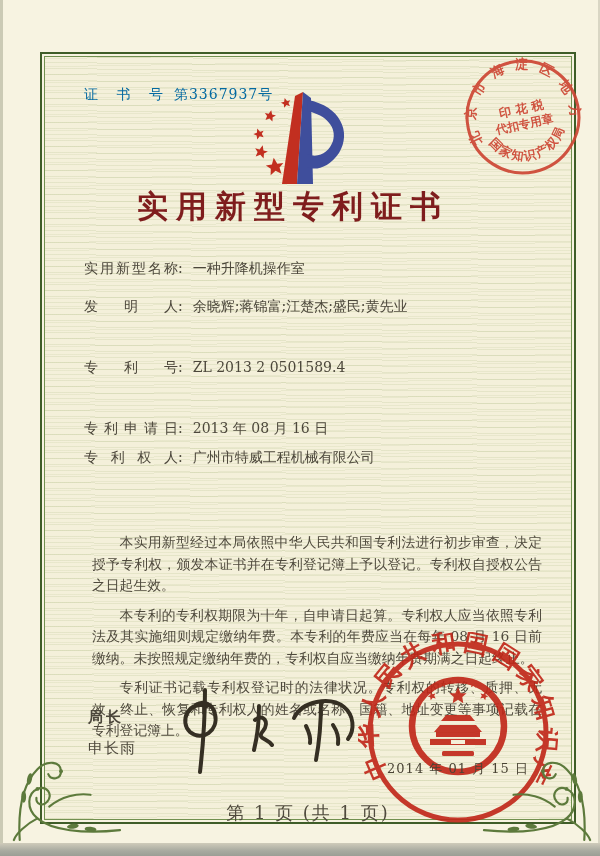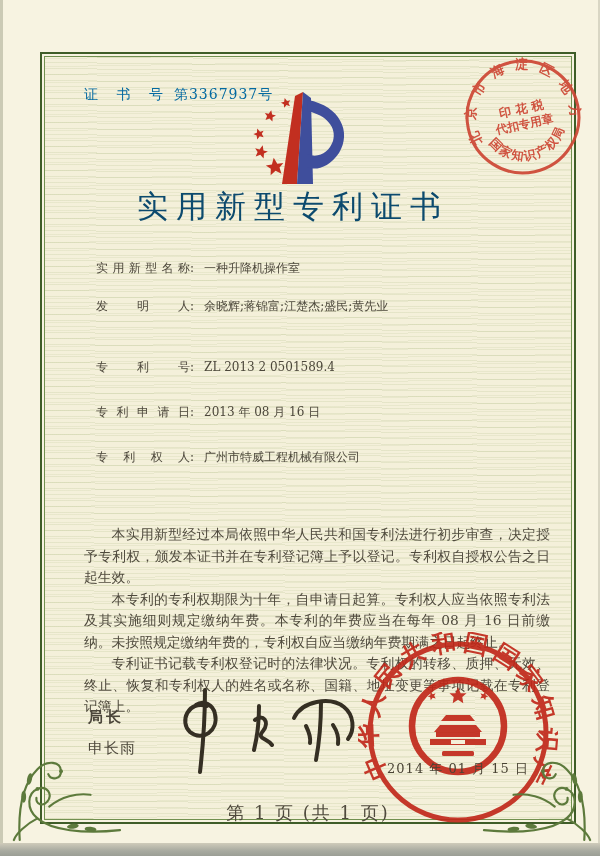--- a/index.html
+++ b/index.html
@@ -25,30 +25,30 @@
   .cert-number{position:absolute;left:84px;top:86px;font-size:14px;color:#0369a1;}
   .cert-number .lbl{letter-spacing:7px;margin-right:4px;}
   .cert-number .val{letter-spacing:1px;}
 
   .logo{position:absolute;left:240px;top:84px;width:124px;height:108px;}
 
   .tax-seal{position:absolute;left:462px;top:56px;width:122px;height:122px;
     transform:rotate(-12deg);opacity:.92;}
 
   .title{position:absolute;left:0;right:14px;top:186px;text-align:center;
-    font-size:31px;font-weight:normal;color:#0c4a6e;letter-spacing:8px;}
-
-  .field{position:absolute;left:84px;font-size:12px;color:#4c473b;white-space:nowrap;margin-left:12px;}
+    font-size:31px;font-weight:bold;color:#7f1d1d;letter-spacing:8px;}
+
+  .field{position:absolute;left:84px;font-size:14px;color:#4c473b;white-space:nowrap;}
   .field .f-label{display:inline-block;width:94px;text-align:justify;text-align-last:justify;}
   .field .f-colon{margin-right:10px;}
-  .f-name{top:260px}.f-inv{top:298px}.f-no{top:359px}.f-app{top:404px}.f-own{top:449px}.f-pub{top:494px}
+  .f-name{top:260px}.f-inv{top:298px}.f-no{top:359px}.f-app{top:420px}.f-own{top:449px}.f-pub{top:494px}
 
   .paras{position:absolute;left:84px;top:524px;width:466px;
     font-size:13.8px;line-height:1.56;color:#4f4a3d;text-align:justify;}
-  .paras p{margin:0;text-indent:2em;}
+  .paras p{margin:8px;text-indent:2em;}
 
   .sig-title{position:absolute;left:88px;top:708px;font-size:15px;letter-spacing:3px;color:#4c473b;font-weight:bold;}
   .sig-name{position:absolute;left:88px;top:739px;font-size:15px;letter-spacing:1px;color:#4c473b;}
   .signature{position:absolute;left:160px;top:686px;width:230px;height:92px;}
 
   .big-seal{position:absolute;left:358px;top:632px;width:200px;height:200px;opacity:.9;}
   .seal-date{position:absolute;left:368px;top:760px;width:180px;text-align:center;
     font-size:13px;color:#4a4435;letter-spacing:1px;}
 
   .flourish{position:absolute;width:118px;height:118px;}

